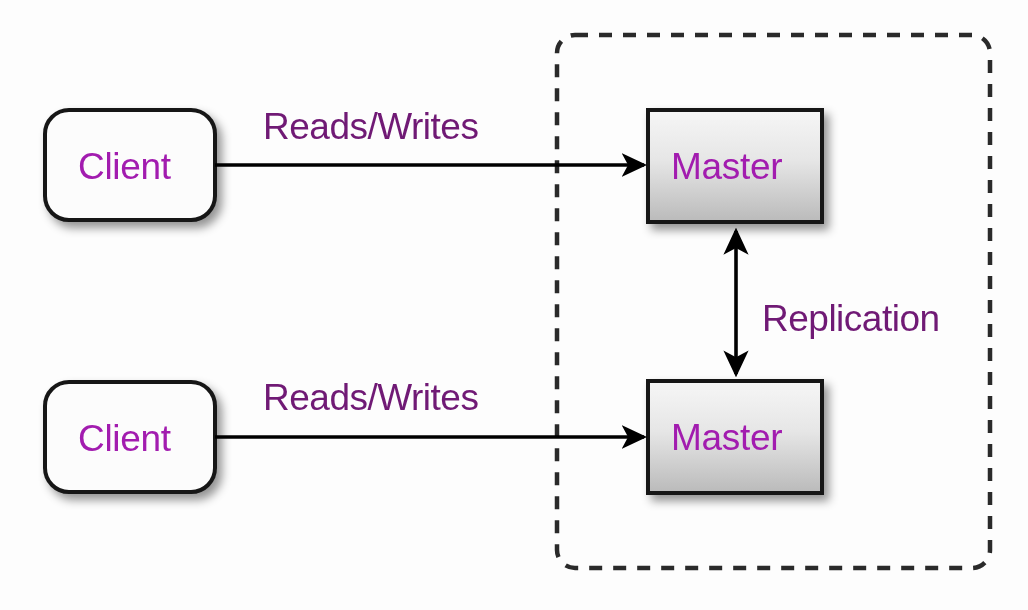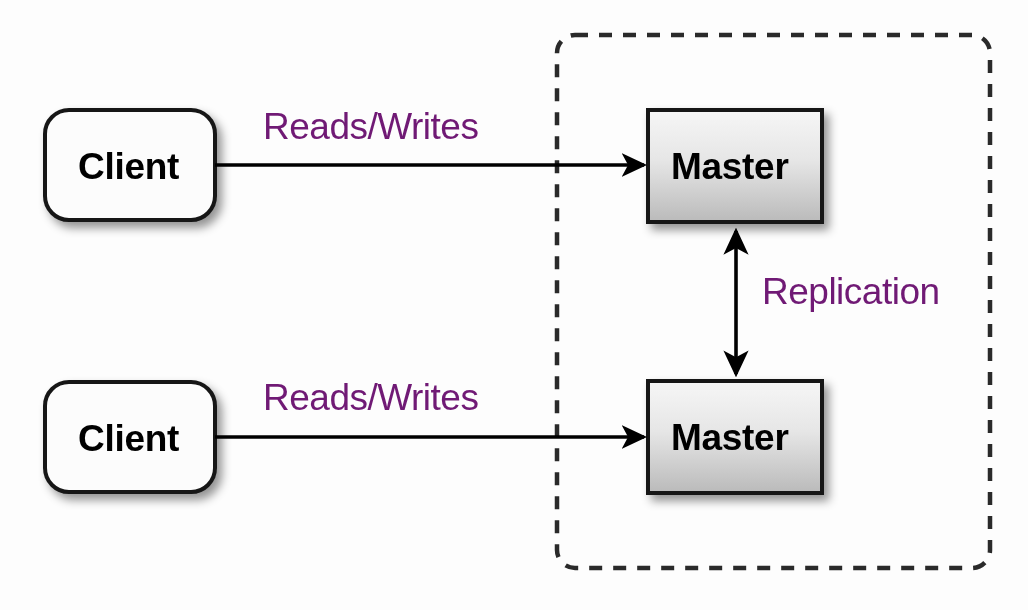--- a/index.html
+++ b/index.html
@@ -17,26 +17,25 @@
     background: #fdfdfd;
     overflow: hidden;
   }
   #canvas svg {
     position: absolute;
     top: 0;
     left: 0;
   }
   .node-label {
     position: absolute;
-    color: #000000;
+    color: #a21caf;
     font-size: 37px;
     line-height: 1;
     letter-spacing: -0.3px;
     white-space: nowrap;
-    font-weight: bold;
     -webkit-font-smoothing: antialiased;
   }
   .edge-label {
     position: absolute;
     color: #701a75;
     font-size: 37px;
     line-height: 1;
     letter-spacing: -0.5px;
     white-space: nowrap;
   }
@@ -94,15 +93,15 @@
   <div class="node-label" style="left:78px; top:420px;">Client</div>
 
   <div class="node-label" style="left:671px; top:148px;">Master</div>
 
   <div class="node-label" style="left:671px; top:419px;">Master</div>
 
   <div class="edge-label" style="left:263px; top:108px;">Reads/Writes</div>
 
   <div class="edge-label" style="left:263px; top:379px;">Reads/Writes</div>
 
-  <div class="edge-label" style="left:762px; top:273px;">Replication</div>
+  <div class="edge-label" style="left:762px; top:300px;">Replication</div>
 
 </div>
 
 </body></html>

